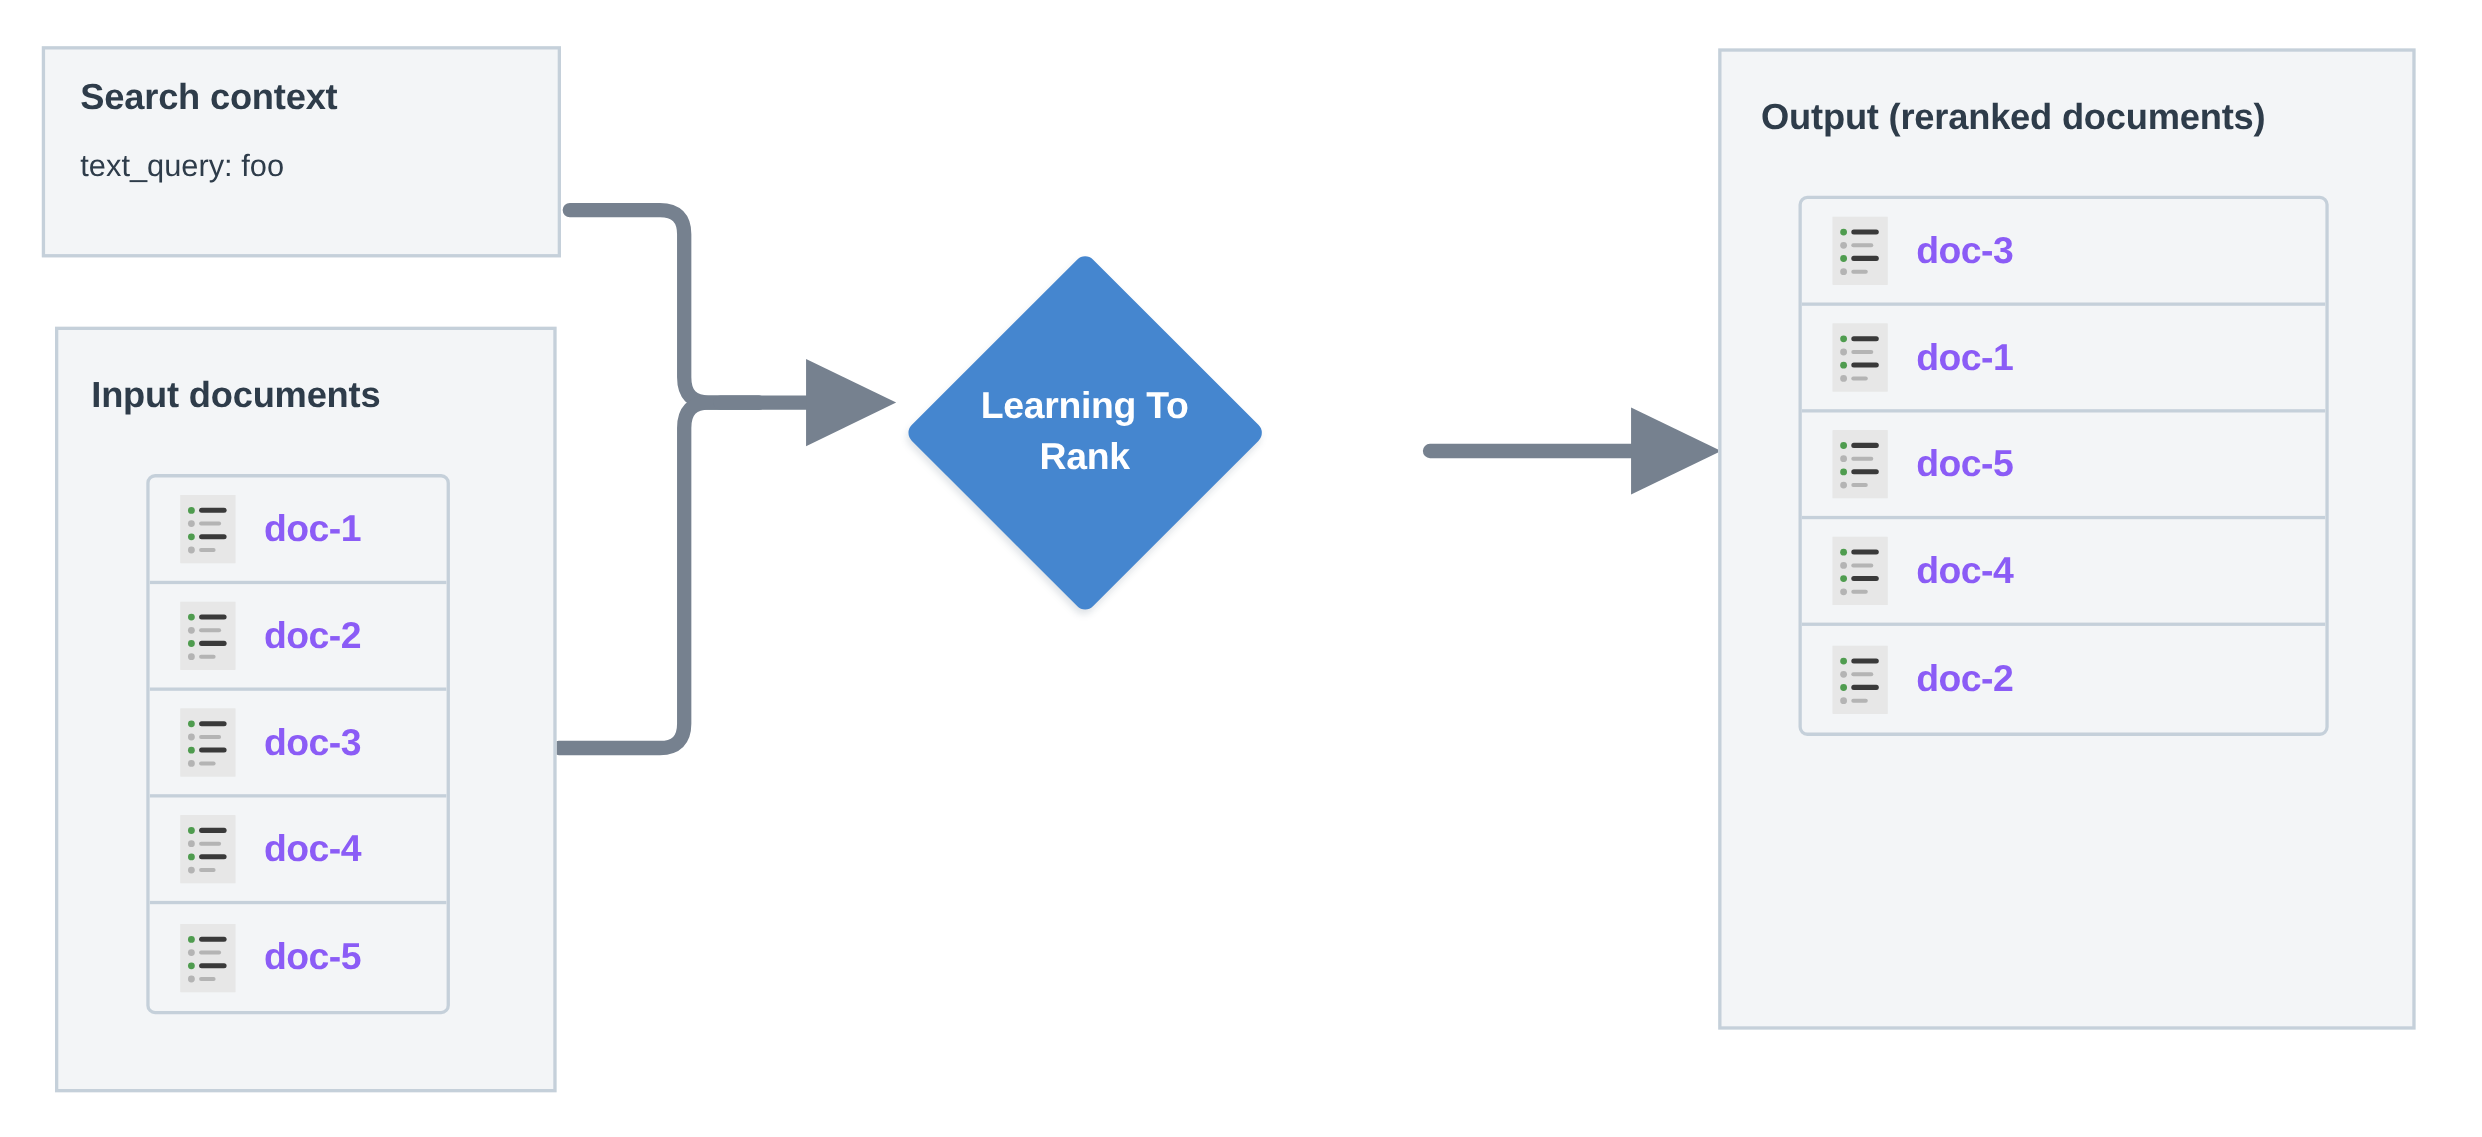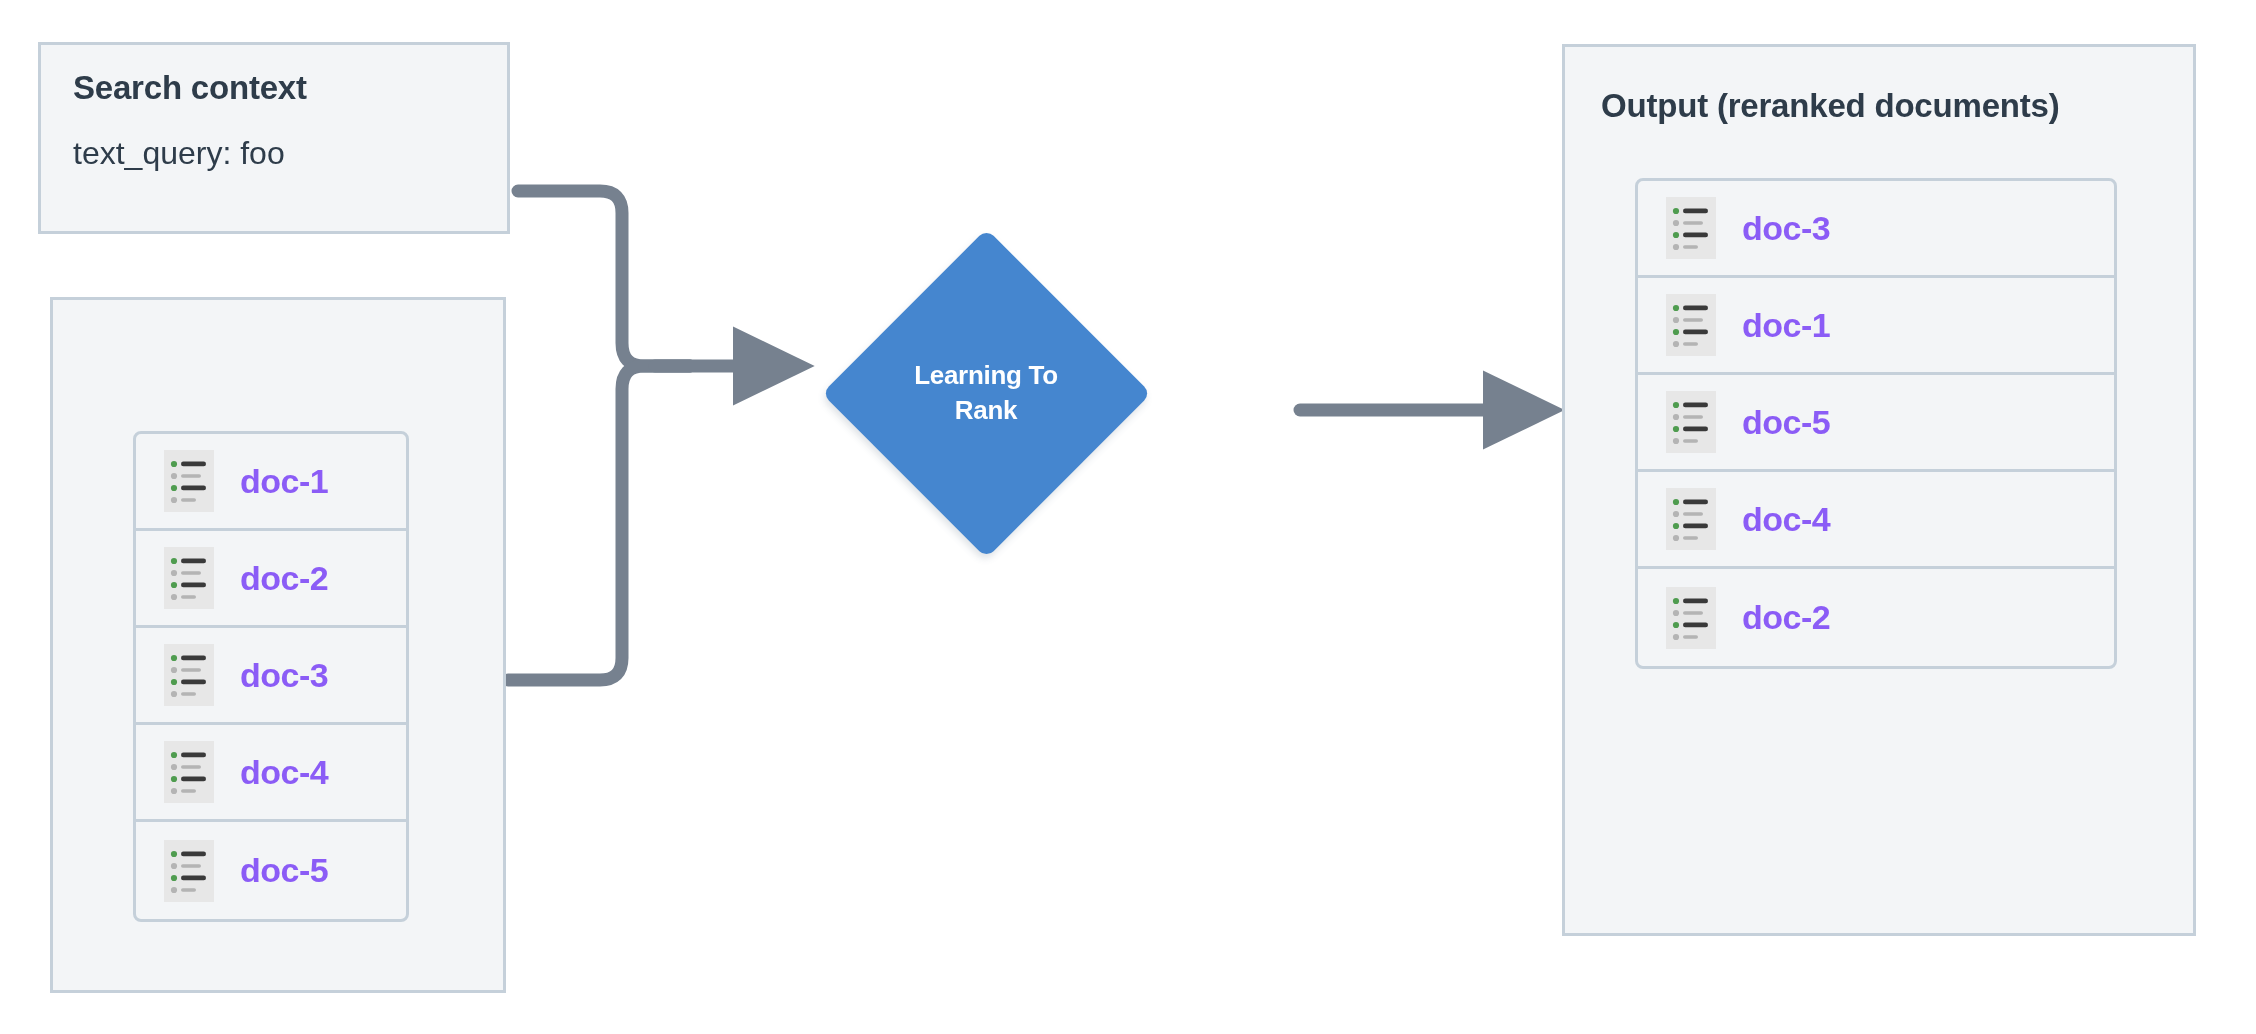--- a/index.html
+++ b/index.html
@@ -40,21 +40,21 @@
   #search-context-panel .panel-title {
     position: absolute;
     left: 32px;
     top: 24px;
     font-size: 33px;
   }
   #search-context-panel .kv {
     position: absolute;
     left: 32px;
     top: 90px;
-    font-size: 32px;
+    font-size: 28px;
     color: #2e3c4a;
     font-weight: normal;
   }
 
   
   #input-documents-panel {
     left: 50px;
     top: 297px;
     width: 456px;
     height: 696px;
@@ -150,21 +150,21 @@
     position: absolute;
     left: 0;
     top: 0;
     width: 330px;
     height: 330px;
     display: flex;
     align-items: center;
     justify-content: center;
     text-align: center;
     color: #ffffff;
-    font-size: 26px;
+    font-size: 34px;
     font-weight: bold;
     line-height: 1.35;
     letter-spacing: -0.3px;
   }
 
   
   #connectors {
     position: absolute;
     left: 0;
     top: 0;
@@ -191,20 +191,21 @@
 
   <path d="M 1300 410 H 1540" fill="none" stroke="#76818f" stroke-width="13" stroke-linecap="round" marker-end="url(#arrowhead)"></path>
 </svg>
 
 <div class="panel" id="search-context-panel">
   <div class="panel-title">Search context</div>
   <div class="kv">text_query: foo</div>
 </div>
 
 <div class="panel" id="input-documents-panel">
+  <div class="panel-title">Input documents</div>
   <div class="doc-list" id="input-doc-list">
       <div class="doc-row">
         <span style="display: flex;">
           <svg class="doc-icon" viewBox="0 0 50 62" xmlns="http://www.w3.org/2000/svg">
             <rect x="0" y="0" width="50" height="62" fill="#e7e7e7"></rect>
             <circle cx="10" cy="14" r="3.1" fill="#4f9c4f"></circle>
             <rect x="17" y="11.6" width="25" height="4.6" rx="2.3" fill="#3a3a3a"></rect>
             <circle cx="10" cy="26" r="3.1" fill="#b4b4b4"></circle>
             <rect x="17" y="24.2" width="20" height="3.6" rx="1.8" fill="#b4b4b4"></rect>
             <circle cx="10" cy="38" r="3.1" fill="#4f9c4f"></circle>

